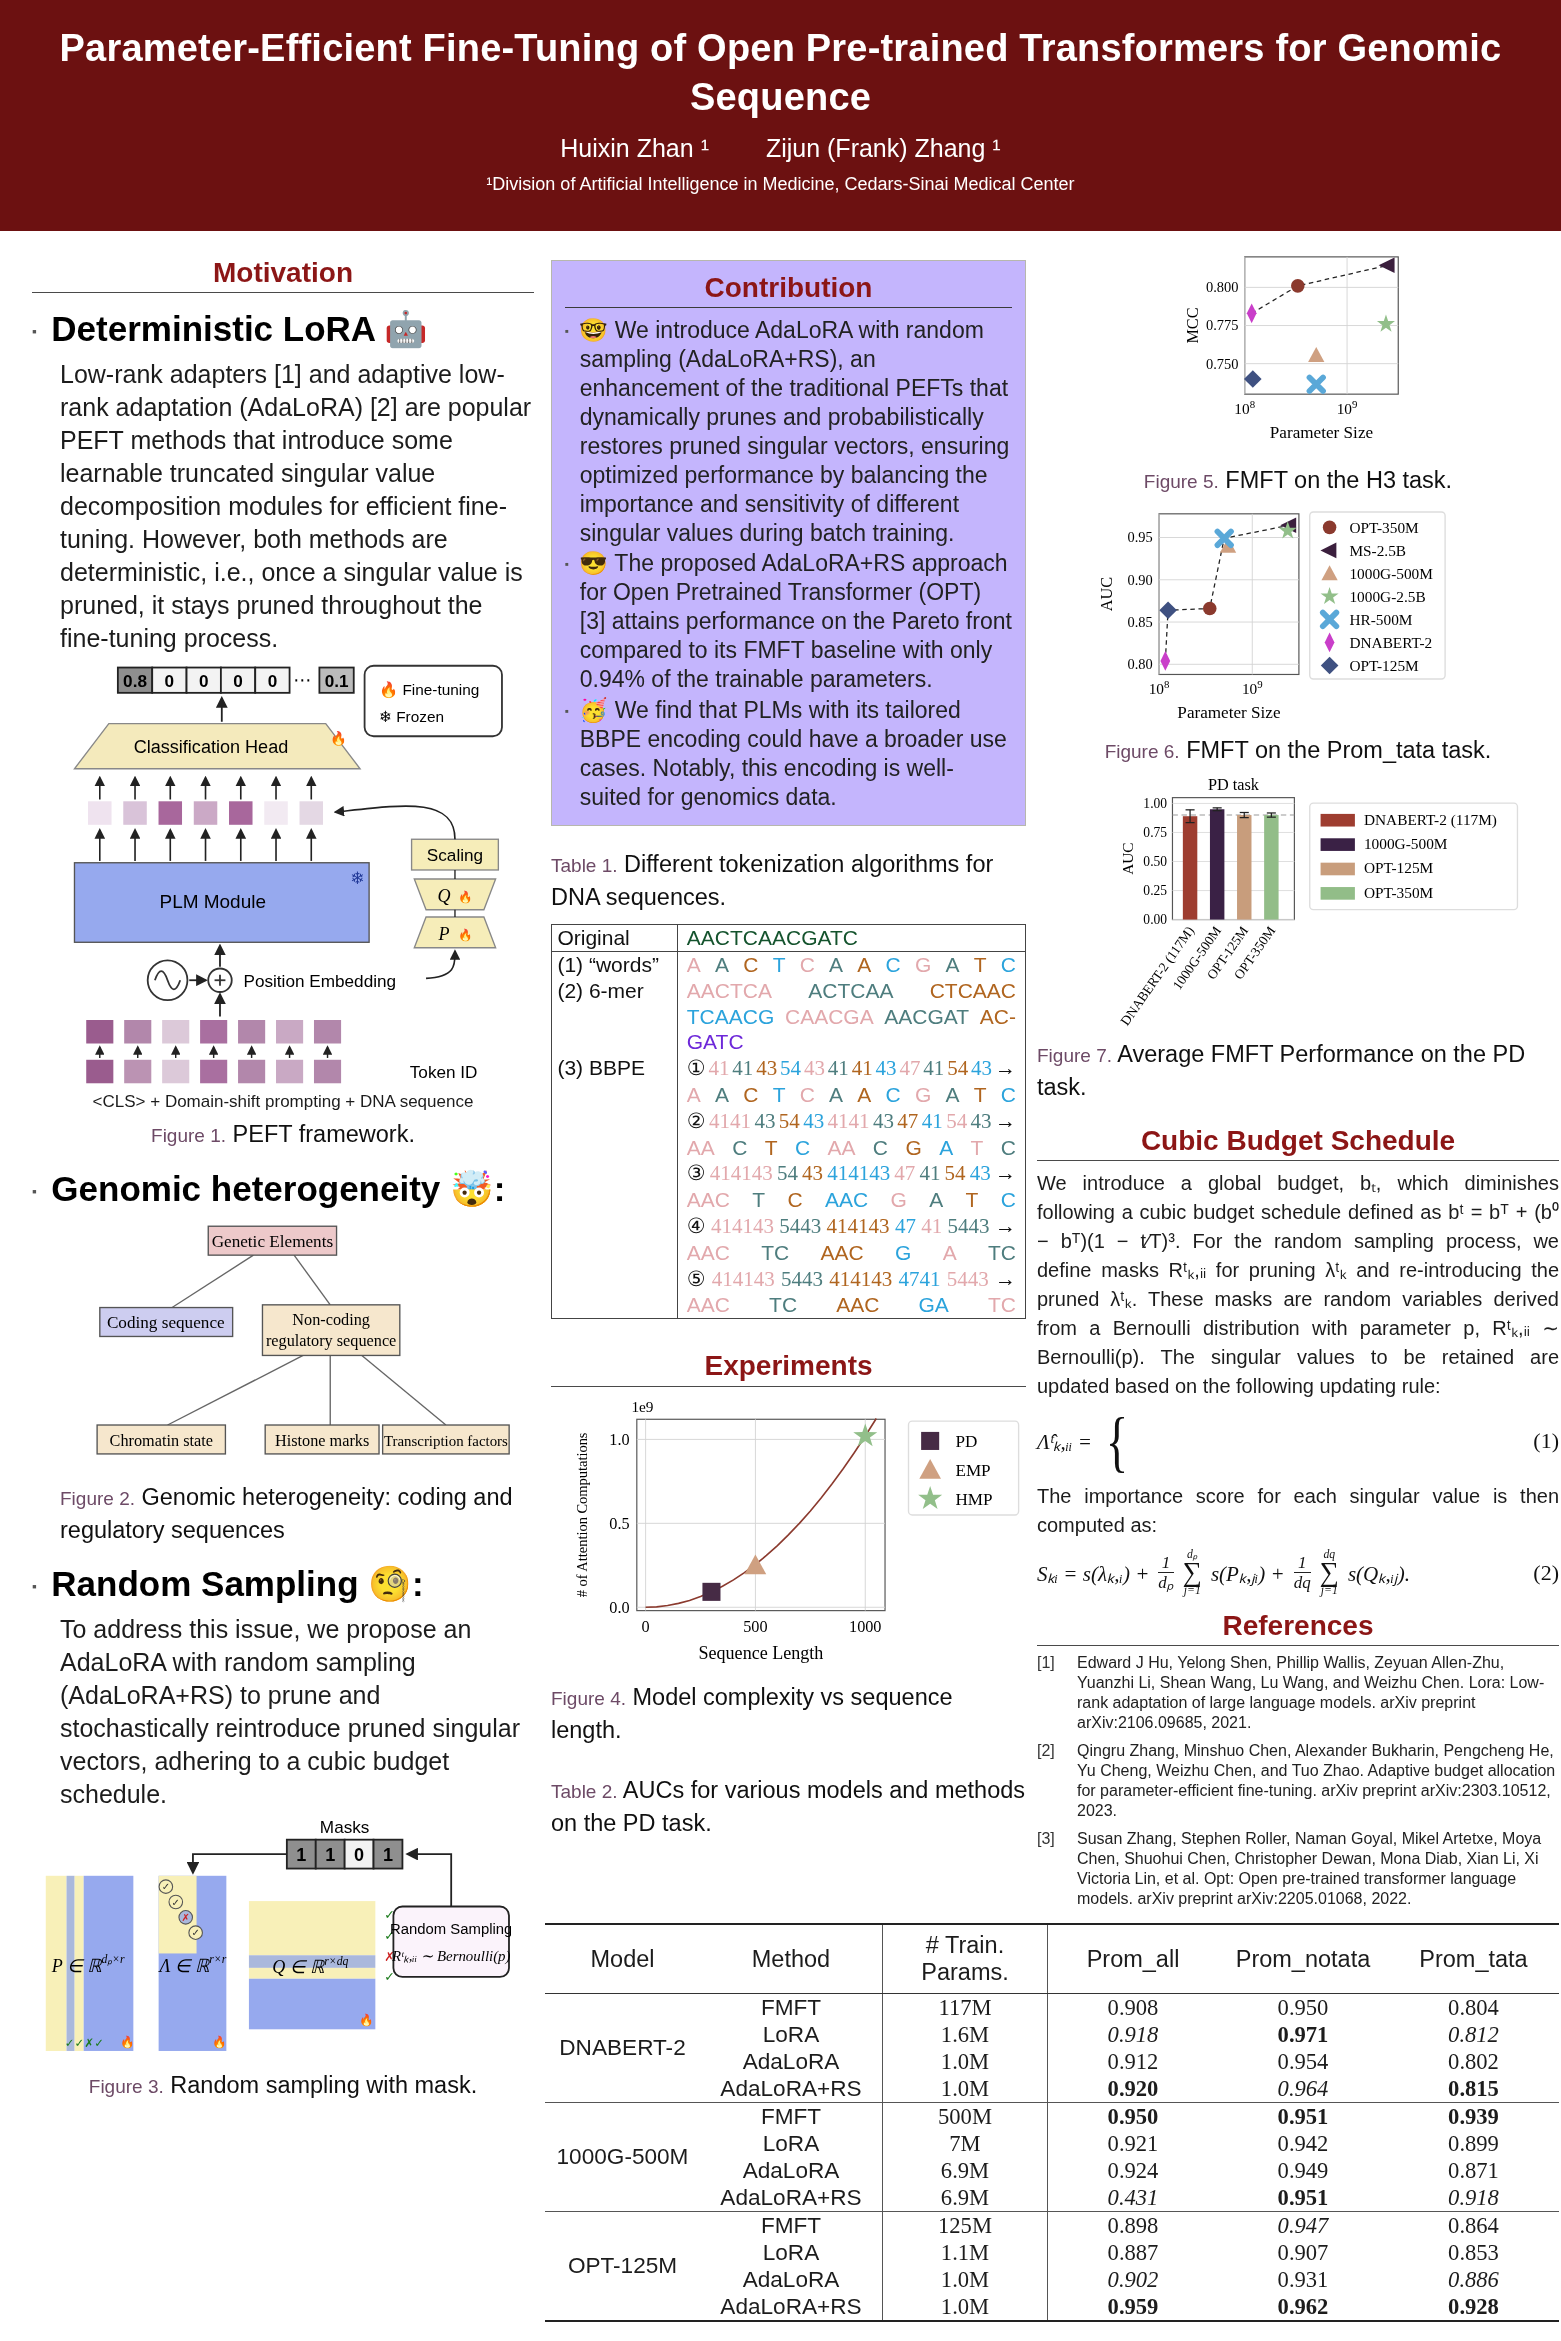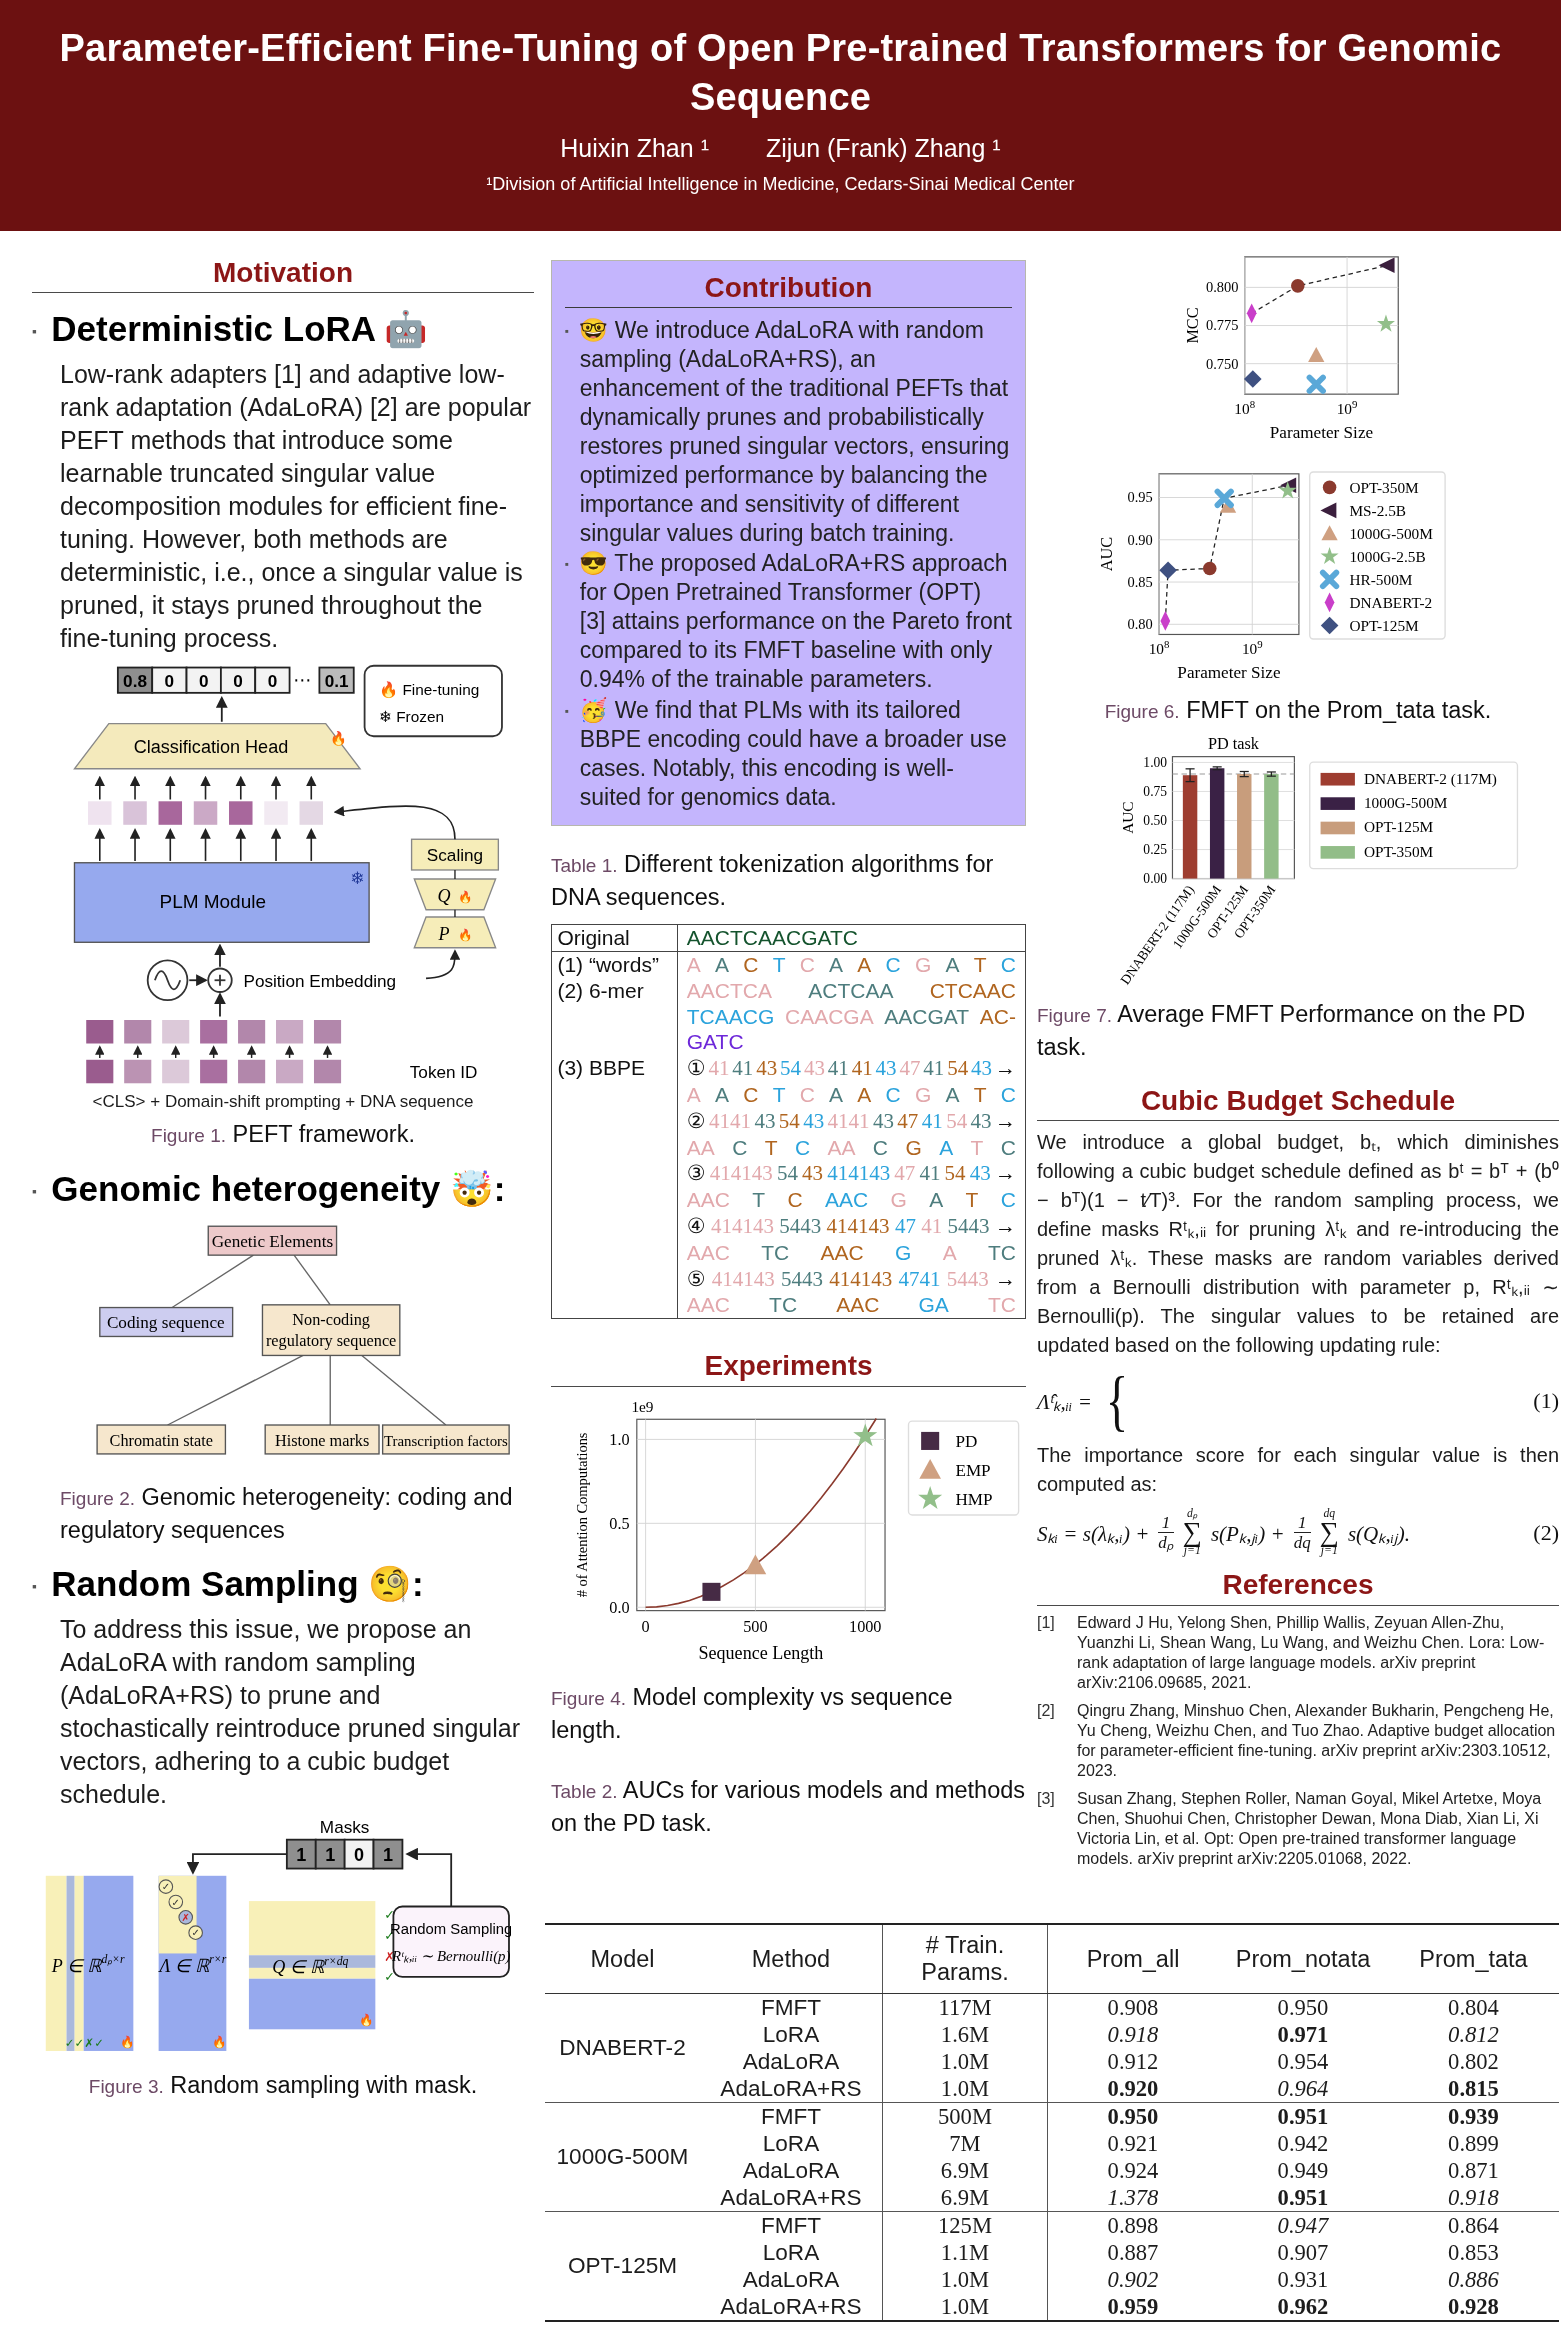--- a/index.html
+++ b/index.html
@@ -604,20 +604,23 @@
           <circle cx="288.76491318616064" cy="46.08888888888875" r="7.5" fill="#8B3A2E"></circle>
           <polygon points="378.3,23.3 395.9,14.7 395.9,31.9" fill="#3B1F3D"></polygon>
           <polygon points="309.2,113.9 318.2,130.4 300.2,130.4" fill="#CFA081"></polygon>
           <polygon points="386.4,77.8 388.8,85.0 396.4,85.1 390.3,89.6 392.6,96.8 386.4,92.4 380.3,96.8 382.5,89.6 376.4,85.1 384.0,85.0" fill="#92BF8A"></polygon>
           <path d="M301.7166004914154 147.52222222222213L316.7166004914154 162.52222222222213M301.7166004914154 162.52222222222213L316.7166004914154 147.52222222222213" stroke="#5AA8D8" stroke-width="6.375" fill="none" stroke-linecap="round"></path>
           <polygon points="237.7,65.6 243.1,76.5 237.7,87.4 232.3,76.5" fill="#C93EC9"></polygon>
           <polygon points="239.0,139.4 248.7,149.1 239.0,158.9 229.2,149.1" fill="#3F5181"></polygon>
           <text x="178" y="90" font-size="18" text-anchor="middle" transform="rotate(-90 178 90)">MCC</text>
           <text x="315" y="214" font-size="19" text-anchor="middle">Parameter Size</text>
         </svg>
+      <div class="cap center">
+        <span class="cap-pre">Figure 5.</span><span class="cap-txt"> FMFT on the H3 task.</span>
+      </div>
     </div>
 
     <div class="figure">
       <svg id="fig6-svg" width="522" height="222" viewBox="0 0 578 246">
           <rect x="135" y="12" width="155" height="178" fill="none" stroke="#555" stroke-width="1.3"></rect>
           <line x1="135" y1="178.7578947368421" x2="290" y2="178.7578947368421" stroke="#d4d4d4" stroke-width="1"></line>
           <text x="128" y="184.2578947368421" font-size="16" text-anchor="end">0.80</text>
           <line x1="135" y1="131.91578947368424" x2="290" y2="131.91578947368424" stroke="#d4d4d4" stroke-width="1"></line>
           <text x="128" y="137.41578947368424" font-size="16" text-anchor="end">0.85</text>
           <line x1="135" y1="85.07368421052631" x2="290" y2="85.07368421052631" stroke="#d4d4d4" stroke-width="1"></line>
@@ -812,21 +815,21 @@
         <div class="t2-cell t2-num " style="grid-column: 4;">0.921</div>
         <div class="t2-cell t2-num " style="grid-column: 5;">0.942</div>
         <div class="t2-cell t2-num " style="grid-column: 6;">0.899</div>
         <div class="t2-cell vline" style="grid-column: 2;">AdaLoRA</div>
         <div class="t2-cell t2-num vline" style="grid-column: 3;">6.9M</div>
         <div class="t2-cell t2-num " style="grid-column: 4;">0.924</div>
         <div class="t2-cell t2-num " style="grid-column: 5;">0.949</div>
         <div class="t2-cell t2-num " style="grid-column: 6;">0.871</div>
         <div class="t2-cell vline" style="grid-column: 2;">AdaLoRA+RS</div>
         <div class="t2-cell t2-num vline" style="grid-column: 3;">6.9M</div>
-        <div class="t2-cell t2-num i" style="grid-column: 4;">1.378</div>
+        <div class="t2-cell t2-num i" style="grid-column: 4;">0.431</div>
         <div class="t2-cell t2-num b" style="grid-column: 5;">0.951</div>
         <div class="t2-cell t2-num i" style="grid-column: 6;">0.918</div>
       </div>
       <div class="t2-grid t2-group">
         <div class="t2-model">OPT-125M</div>
         <div class="t2-cell vline" style="grid-column: 2;">FMFT</div>
         <div class="t2-cell t2-num vline" style="grid-column: 3;">125M</div>
         <div class="t2-cell t2-num " style="grid-column: 4;">0.898</div>
         <div class="t2-cell t2-num i" style="grid-column: 5;">0.947</div>
         <div class="t2-cell t2-num " style="grid-column: 6;">0.864</div>

